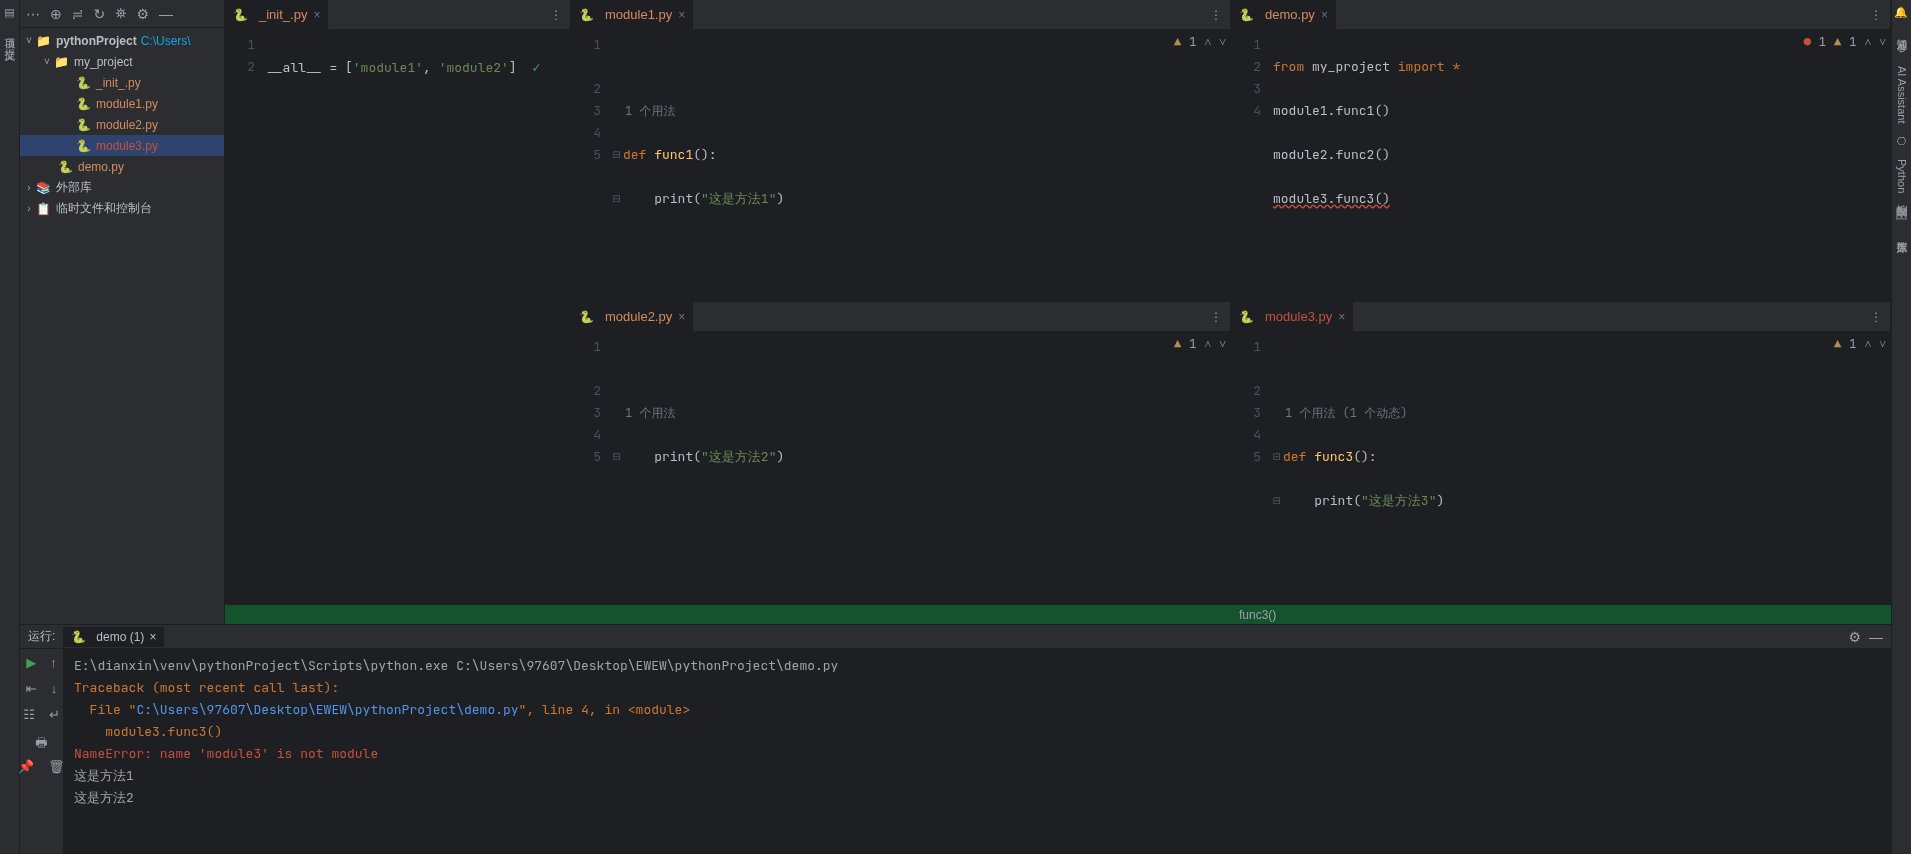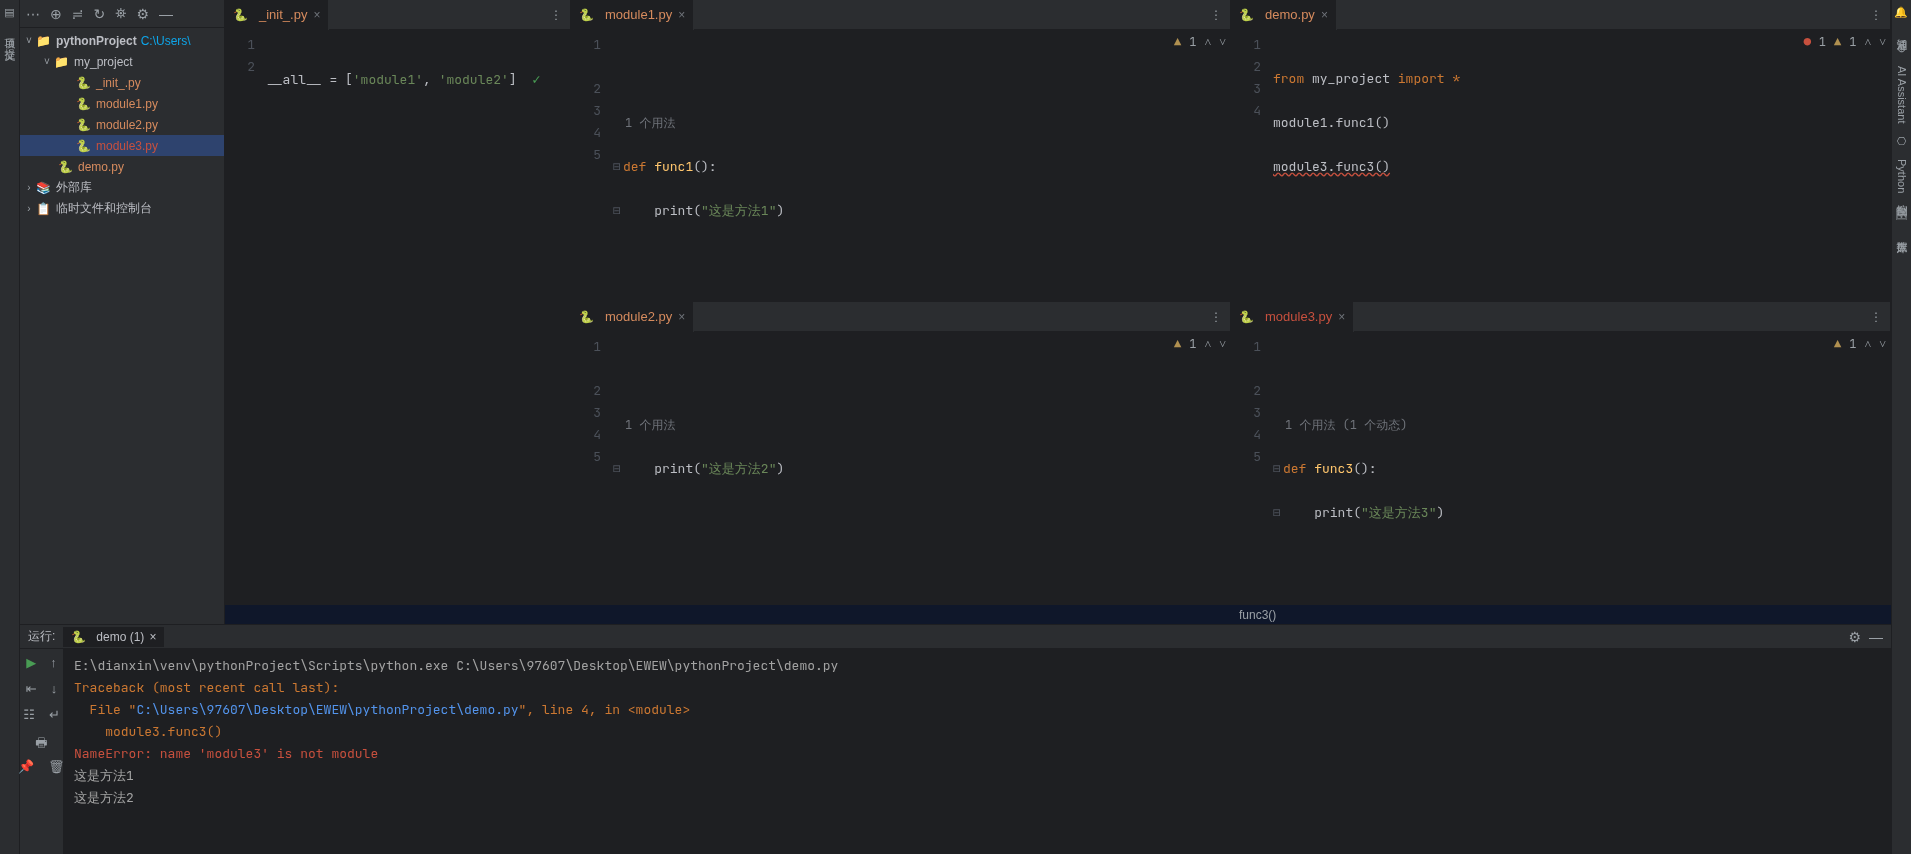--- a/index.html
+++ b/index.html
@@ -40,42 +40,42 @@
 .tabbar { height:30px; background:#2b2d30; display:flex; align-items:center; border-bottom:1px solid #1e1f22; position:relative; }
 .tab { height:30px; display:flex; align-items:center; gap:6px; padding:0 8px; background:#1e1f22; border-right:1px solid #2b2d30; cursor:pointer; }
 .tab .close { color:#6f737a; font-size:12px; }
 .tab .tlabel { font-size:13px; }
 .tab .tlabel.orange { color:#d68b5e; }
 .tabmenu { margin-left:auto; padding:0 8px; color:#9aa0a6; cursor:pointer; }
 
 .code-area { flex:1; display:flex; overflow:hidden; position:relative; background:#1e1f22; }
 .gutter { width:38px; background:#1e1f22; color:#4b5059; text-align:right; padding:4px 8px 0 0; line-height:22px; }
 .gutter div { height:22px; }
-.code { flex:1; padding:16px 8px 0 4px; line-height:22px; white-space:pre; overflow:hidden; }
+.code { flex:1; padding:4px 8px 0 4px; line-height:22px; white-space:pre; overflow:hidden; }
 .code-line { height:22px; }
 
 .status-strip { position:absolute; top:4px; right:4px; display:flex; align-items:center; gap:8px; font-size:12px; color:#9aa0a6; }
 .warn-tri { color:#b09050; }
 .err-circ { color:#c7503e; }
 .arrow { cursor:pointer; }
 
 .usage { color:#6f737a; font-size:12px; padding-left:12px; }
 
 .kw { color:#cc7832; }
 .str { color:#6a8759; }
 .ident { color:#bcbec4; }
 .fn { color:#ffc66d; }
 .star { color:#cc7832; }
 .err-underline { text-decoration: underline wavy #c7503e; }
 
 .fold { display:inline-block; width:10px; color:#4b5059; }
 
 .check { color:#499c54; font-size:14px; }
 
-.breadcrumb { height:20px; background:#0f172a; border-top:1px solid #1e1f22; font-size:12px; color:#9aa0a6; display:flex; align-items:center; padding-left:8px; }
+.breadcrumb { height:20px; background:#14532d; border-top:1px solid #1e1f22; font-size:12px; color:#9aa0a6; display:flex; align-items:center; padding-left:8px; }
 
 
 .run-header { height:24px; display:flex; align-items:center; background:#2b2d30; border-bottom:1px solid #1e1f22; padding:0 8px; gap:8px; font-size:12px; }
 .run-tab { display:flex; align-items:center; gap:5px; background:#1e1f22; padding:2px 8px; height:20px; }
 .run-body { flex:1; display:flex; }
 .run-gutter { width:44px; background:#2b2d30; display:flex; flex-direction:column; align-items:center; padding-top:6px; gap:8px; border-right:1px solid #1e1f22; }
 .run-gutter .gi { width:30px; height:18px; display:flex; justify-content:center; gap:14px; }
 .rg-ico { color:#9aa0a6; cursor:pointer; font-size:13px; }
 .play { color:#499c54; }
 .console { flex:1; padding:6px 10px; line-height:22px; overflow:auto; }
@@ -236,20 +236,21 @@
         <div class="code-area mono">
           <div class="gutter">
               <div>1</div>
               <div>2</div>
               <div>3</div>
               <div>4</div>
             </div>
           <div class="code">
 <div class="code-line"><span class="kw">from</span><span> my_project </span><span class="kw">import</span><span class="star"> *</span></div>
 <div class="code-line"><span>module1.func1()</span></div>
+<div class="code-line"><span>module2.func2()</span></div>
 <div class="code-line"><span class="err-underline">module3.func3()</span></div>
           </div>
           <div class="status-strip">
             <span class="err-circ">●</span>
               <span>1</span>
             <span class="warn-tri">▲</span>
               <span>1</span>
             <span class="arrow">˄</span>
             <span class="arrow">˅</span>
           </div>

